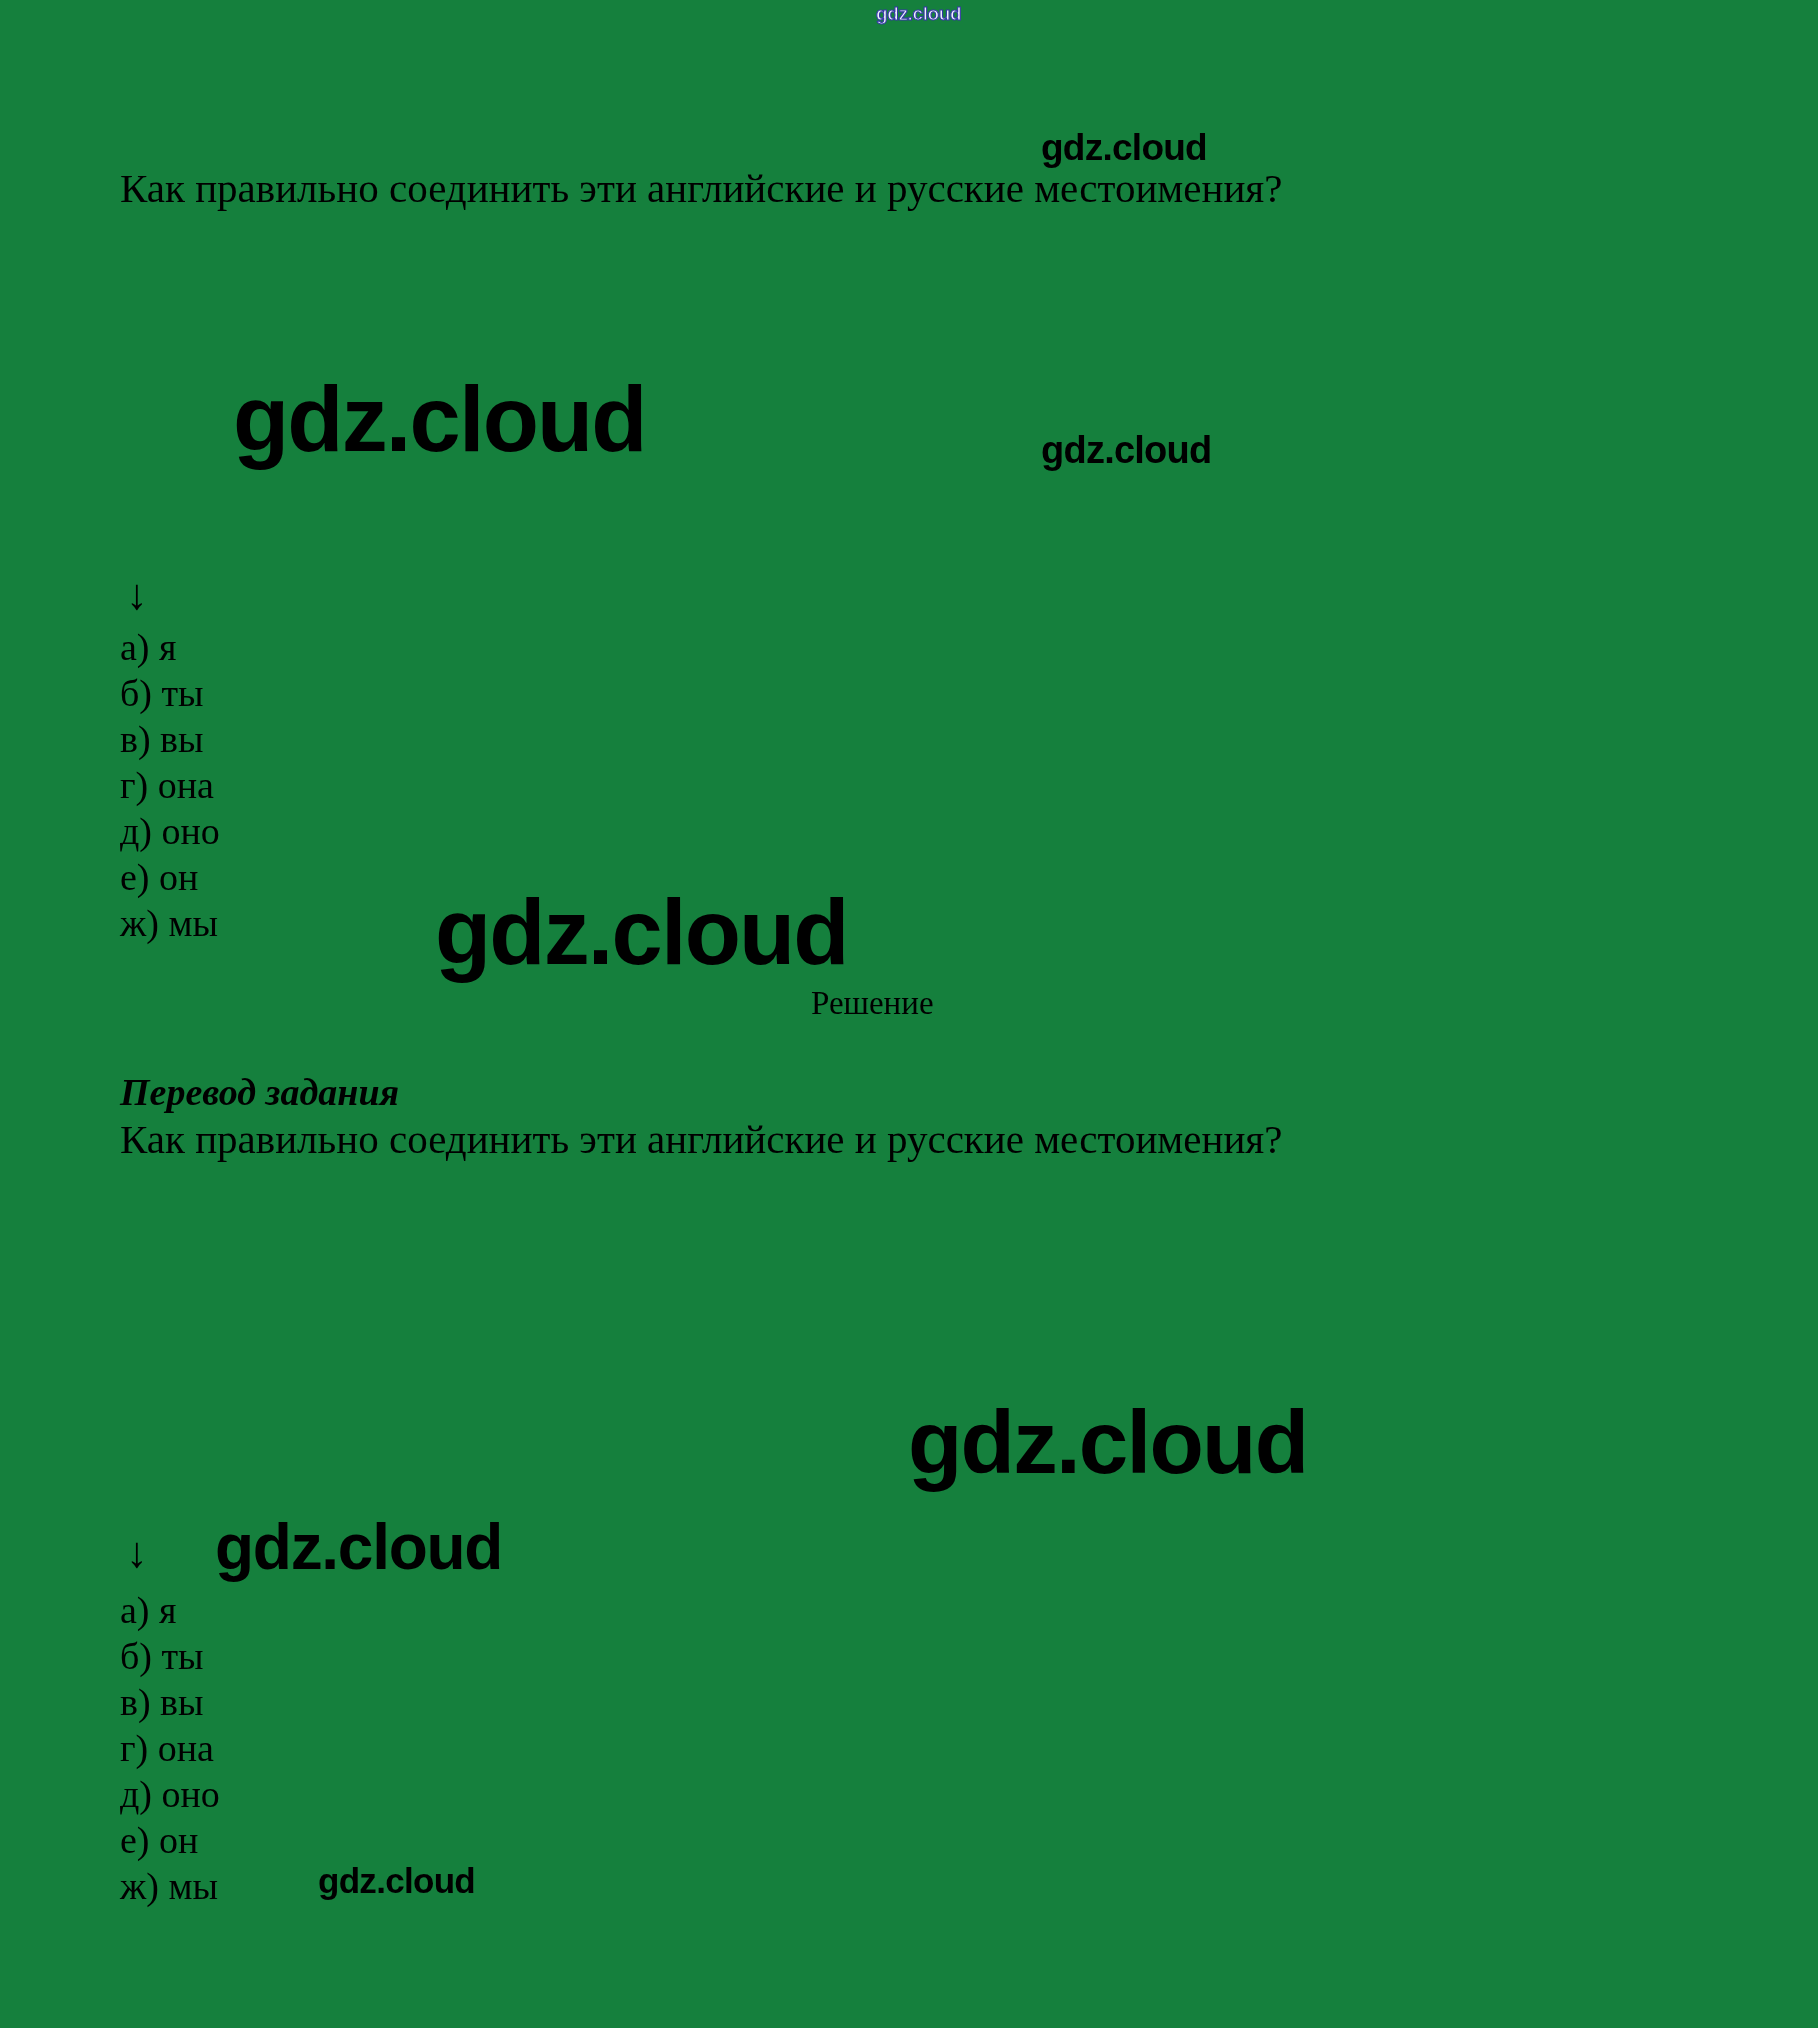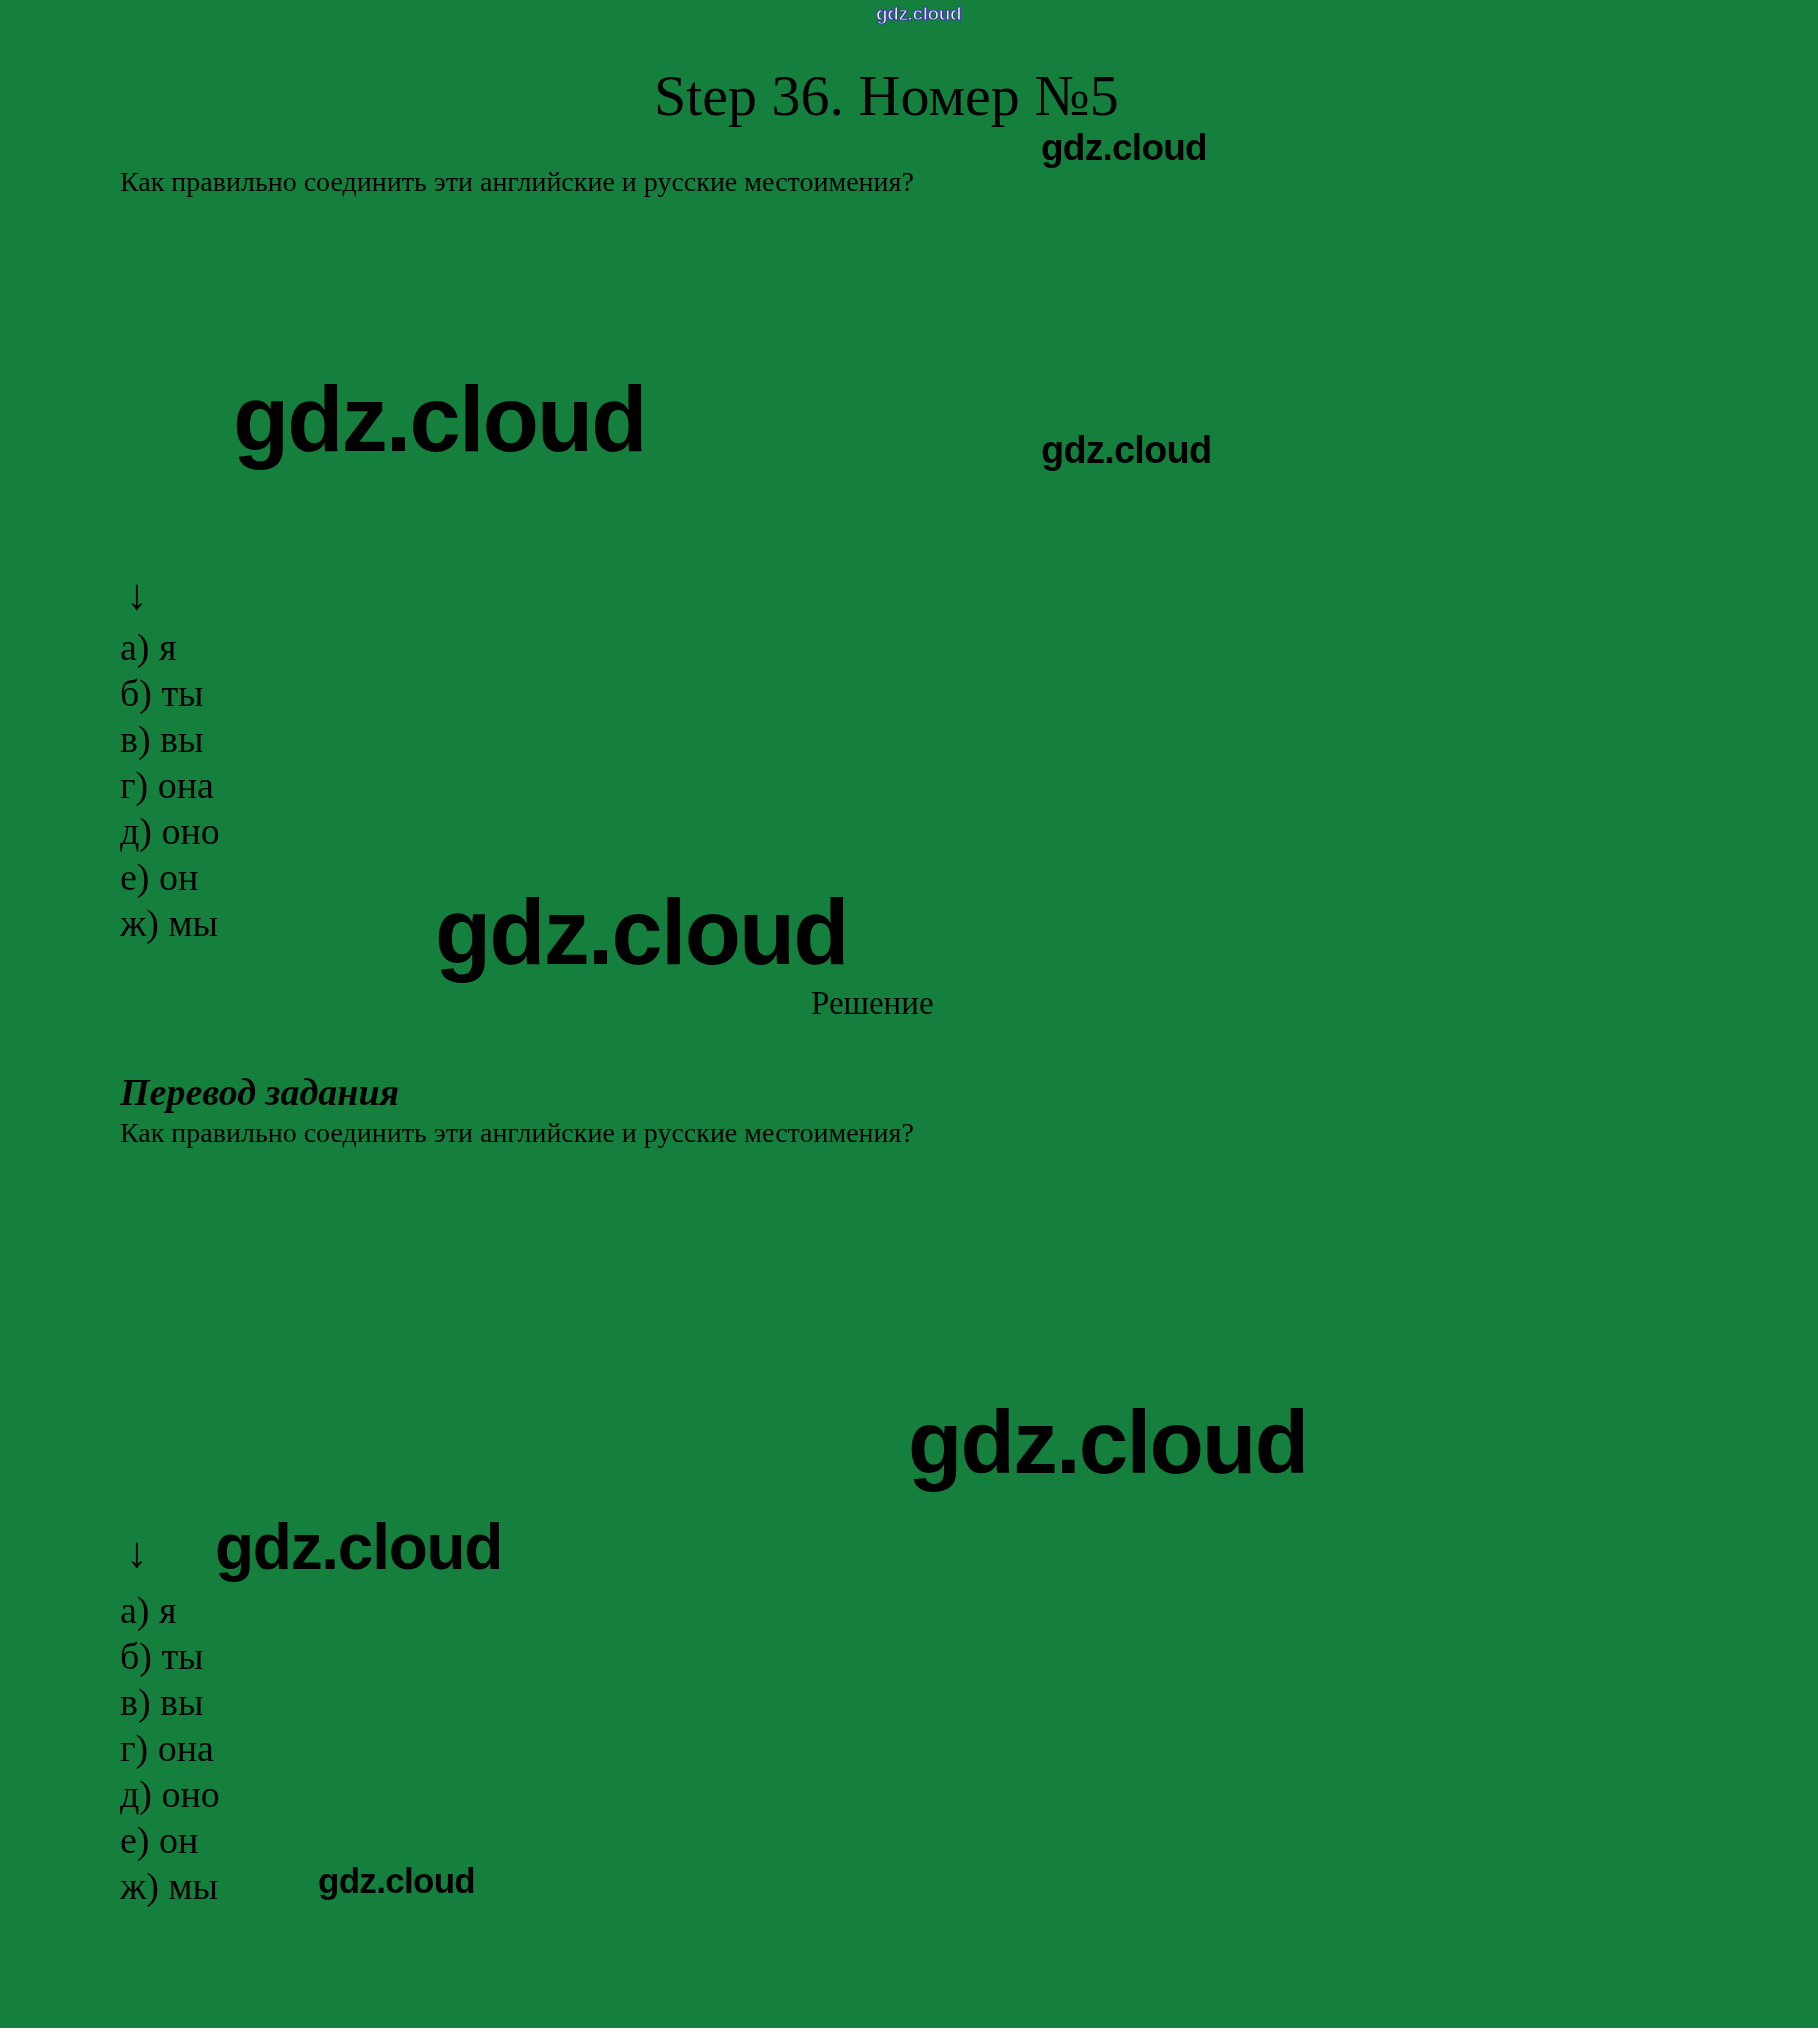--- a/index.html
+++ b/index.html
@@ -8,21 +8,21 @@
     width:1819px;
     height:2028px;
     background:#15803d;
     color:#000000;
     font-family:"Liberation Serif", serif;
     overflow:hidden;
   }
   .abs{position:absolute;line-height:1;white-space:nowrap;}
   
   .title{font-size:58px;}
-  .question{font-size:28px;}
+  .question{font-size:41px;}
   .list{font-size:40px;}
   .list .list-line{white-space:nowrap;}
   .list-en .list-line{line-height:53px;}
   .list-ru-1 .list-line{line-height:46px;font-size:38px;}
   .list-tr .list-line{line-height:53px;}
   .list-ru-2 .list-line{line-height:46px;font-size:38px;}
   .arrow{font-size:43px;}
   .solution-heading{font-size:33px;font-weight:normal;margin:9px;}
   .translation-label{font-size:38px;font-weight:bold;font-style:italic;}
   
@@ -45,21 +45,20 @@
   .wm-medium{font-size:64px;}
   .wm-bottom{font-size:35px;}
 </style>
 </head>
 <body>
 
 <div class="page">
 
   <span class="abs wm wm-tiny" style="left:876px;top:4px;">gdz.cloud</span>
 
-  <h1 class="abs title" style="left:654px;top:67px;margin:0;font-weight:normal;">Step 36. Номер №5</h1>
 
   <span class="abs wm wm-header" style="left:1041px;top:129px;">gdz.cloud</span>
 
   <p class="abs question" style="left:120px;top:168px;margin:0;">Как правильно соединить эти английские и русские местоимения?</p>
 
 
   <span class="abs wm wm-large-1" style="left:233px;top:373px;">gdz.cloud</span>
 
   <span class="abs wm wm-right" style="left:1041px;top:431px;">gdz.cloud</span>
 

